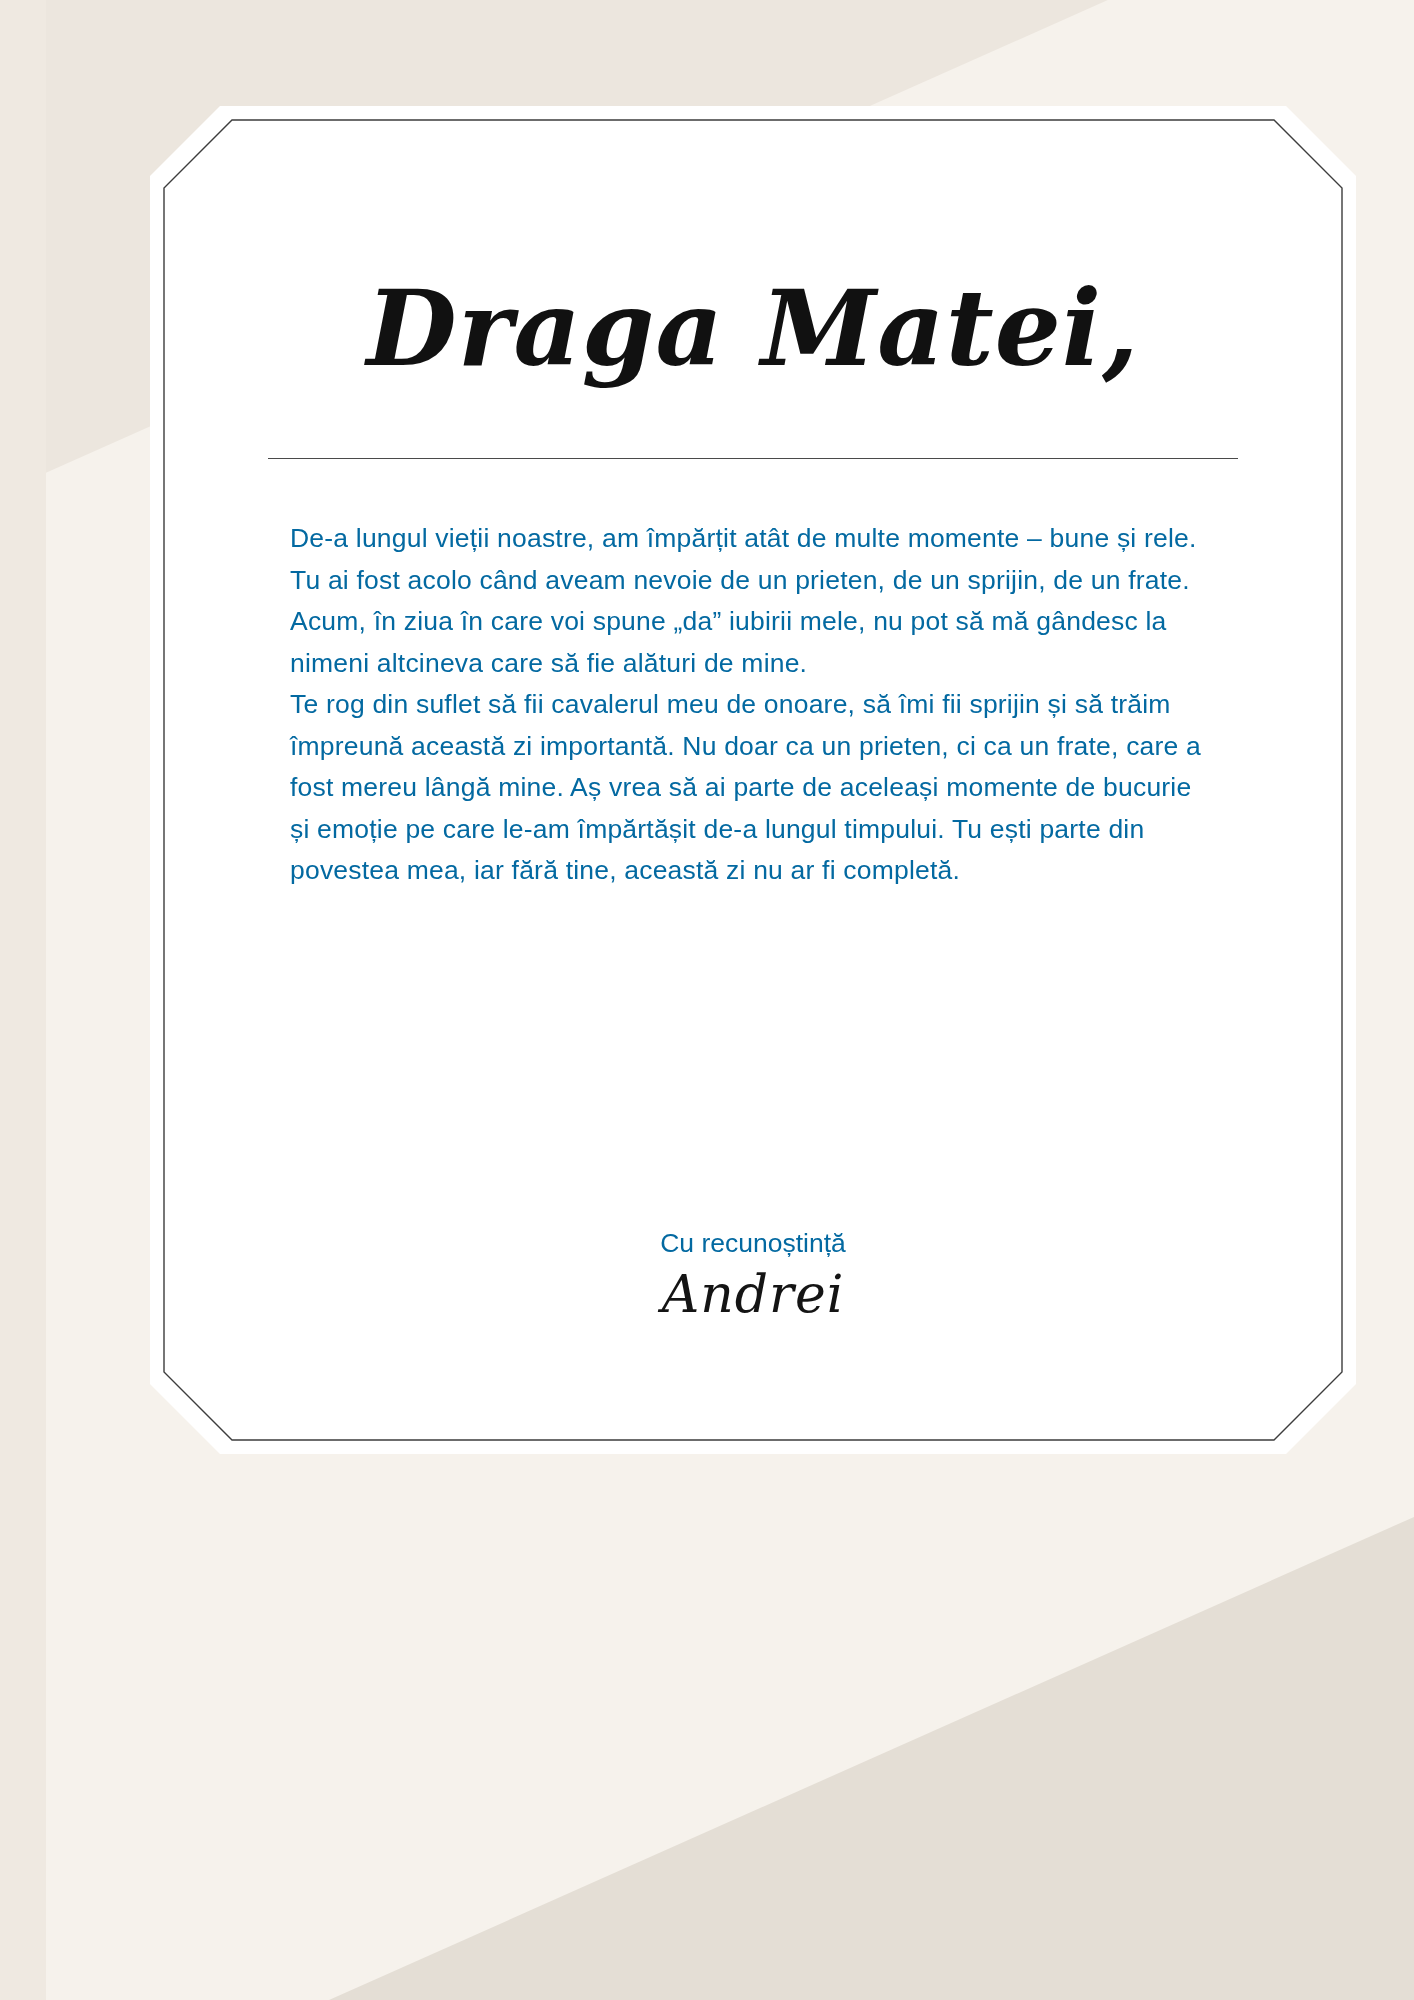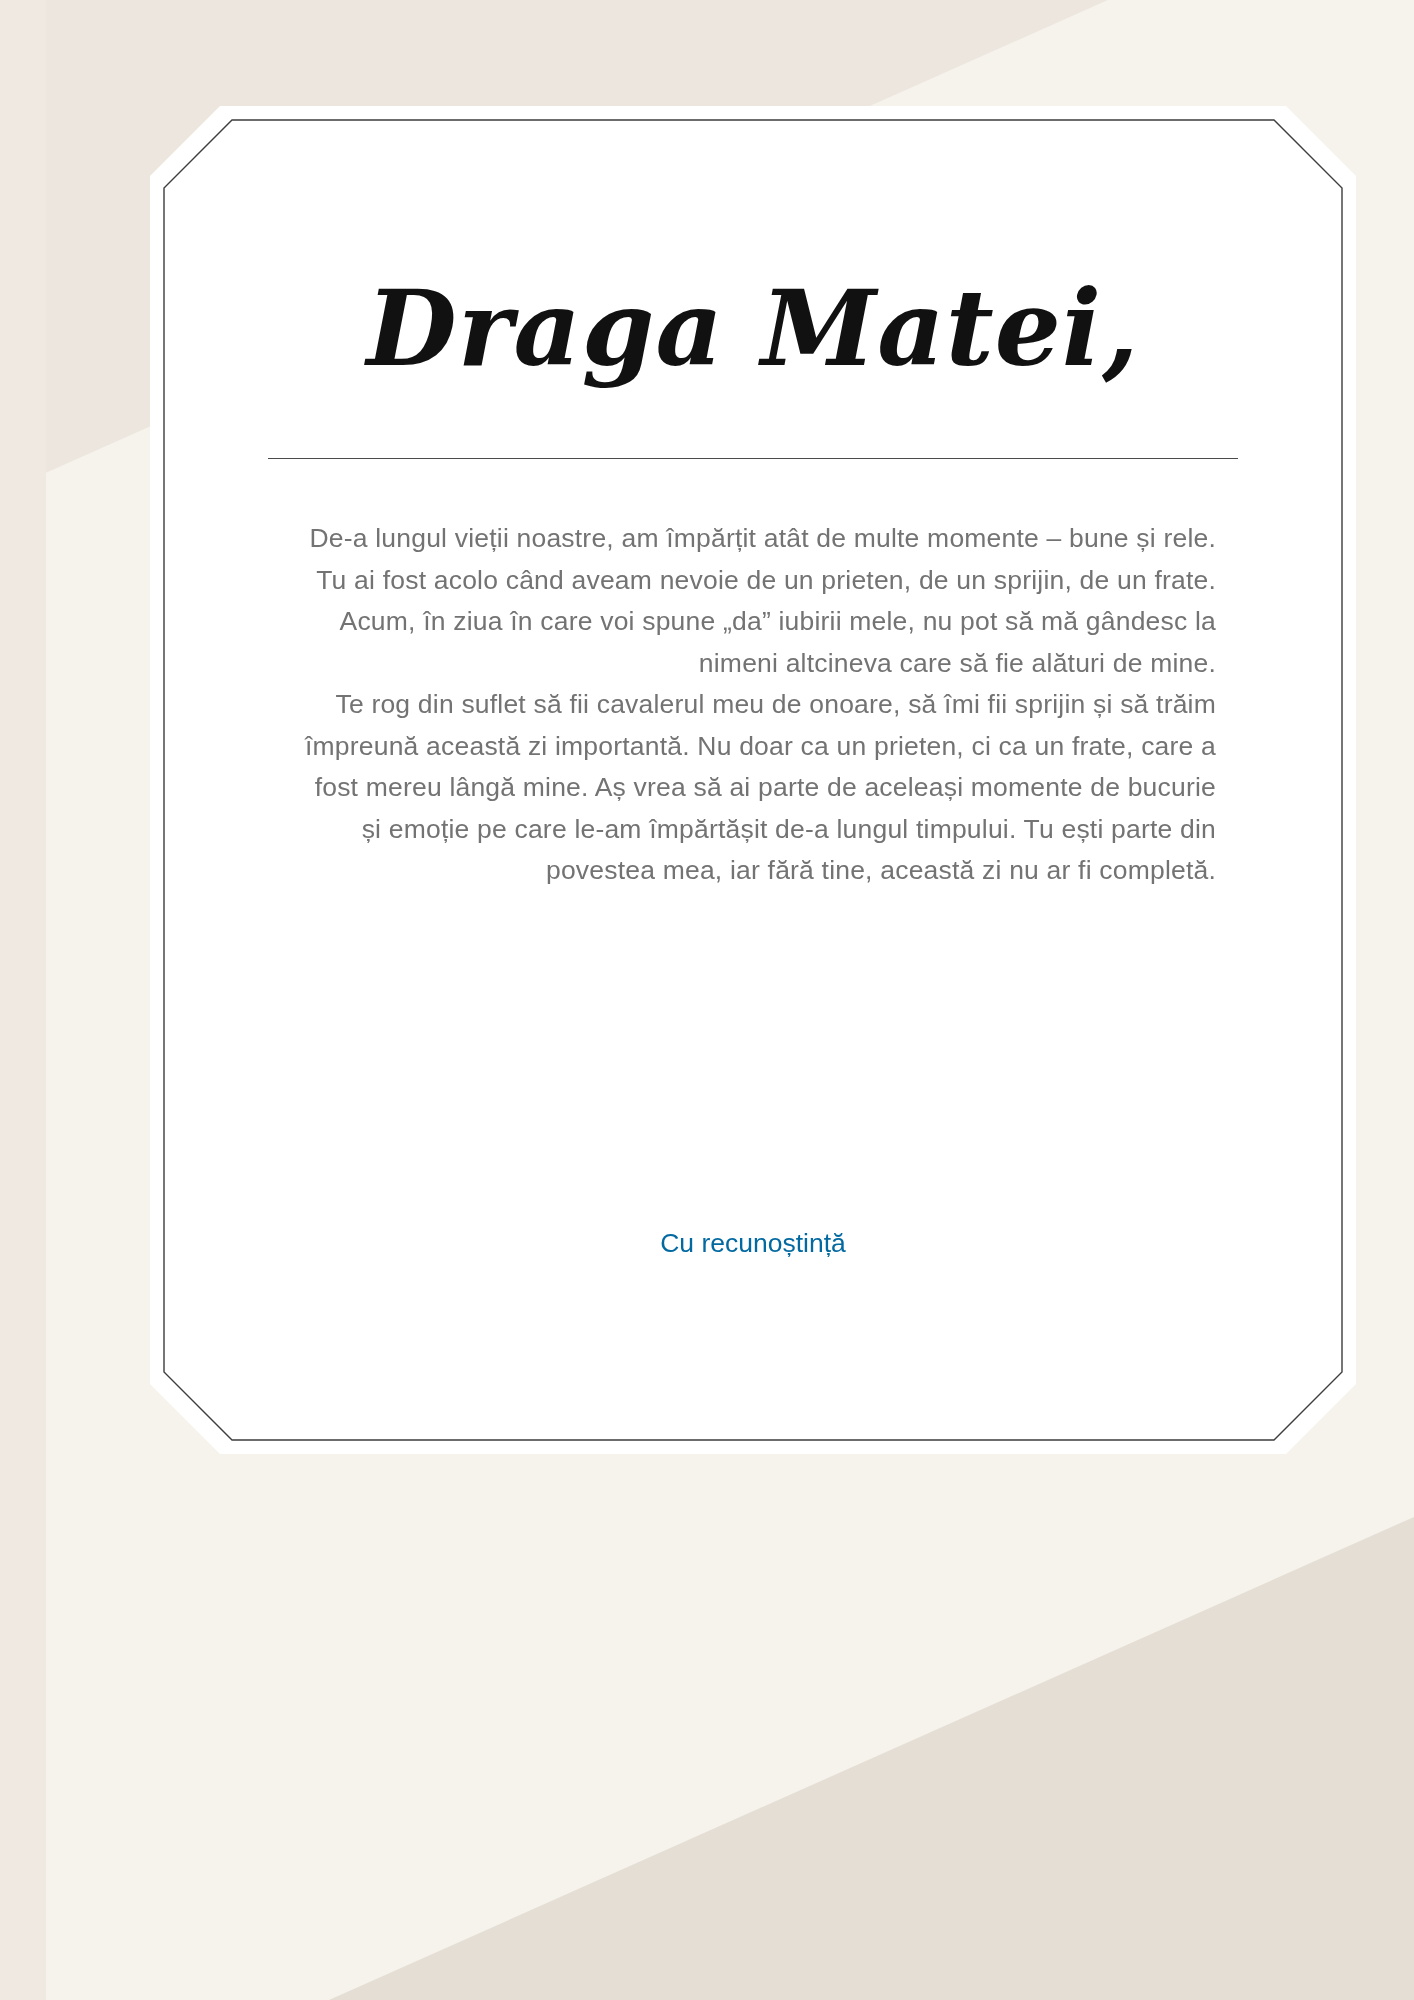--- a/index.html
+++ b/index.html
@@ -101,25 +101,25 @@
     width: 970px;
     height: 1px;
     background: #4a4a4a;
   }
 
   .body-text {
     position: absolute;
     top: 412px;
     left: 140px;
     width: 926px;
-    text-align: right;
+    text-align: left;
     font-family: "Liberation Sans", sans-serif;
     font-size: 26.5px;
     line-height: 41.5px;
-    color: #737373;
+    color: #0369a1;
     letter-spacing: 0.2px;
   }
   .body-text p {
     margin: 0;
   }
 
   .closing {
     position: absolute;
     top: 1120px;
     left: 0;
@@ -167,15 +167,16 @@
 
     <div class="rule"></div>
 
     <div class="body-text">
       <p>De-a lungul vieții noastre, am împărțit atât de multe momente – bune și rele. Tu ai fost acolo când aveam nevoie de un prieten, de un sprijin, de un frate. Acum, în ziua în care voi spune „da” iubirii mele, nu pot să mă gândesc la nimeni altcineva care să fie alături de mine.</p>
       <p>Te rog din suflet să fii cavalerul meu de onoare, să îmi fii sprijin și să trăim împreună această zi importantă. Nu doar ca un prieten, ci ca un frate, care a fost mereu lângă mine. Aș vrea să ai parte de aceleași momente de bucurie și emoție pe care le-am împărtășit de-a lungul timpului. Tu ești parte din povestea mea, iar fără tine, această zi nu ar fi completă.</p>
     </div>
 
     <div class="closing">Cu recunoștință</div>
 
+    <div class="signature">Andrei</div>
 
   </div>
 </div>
 
 </body></html>

